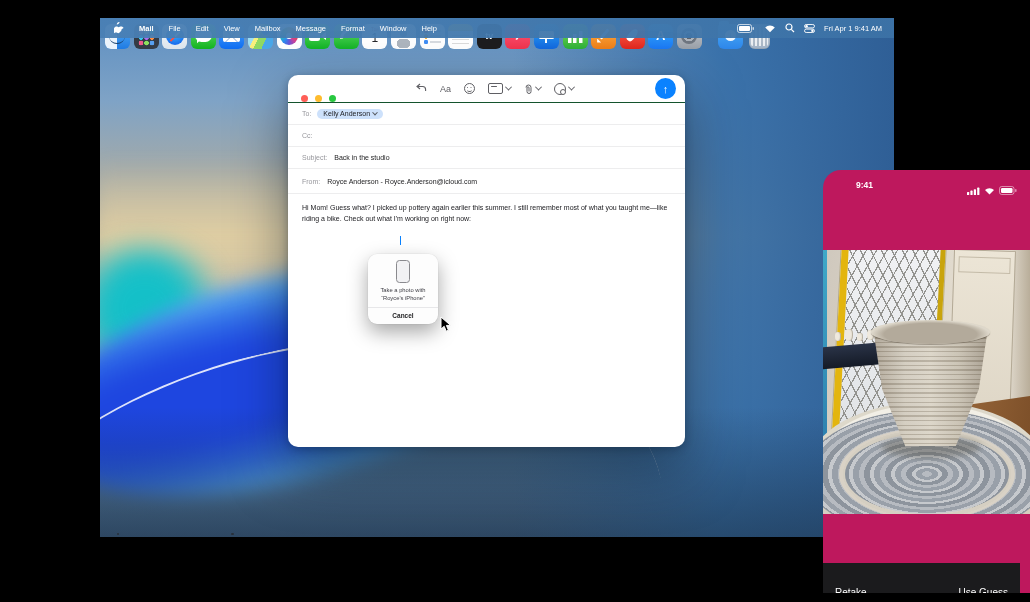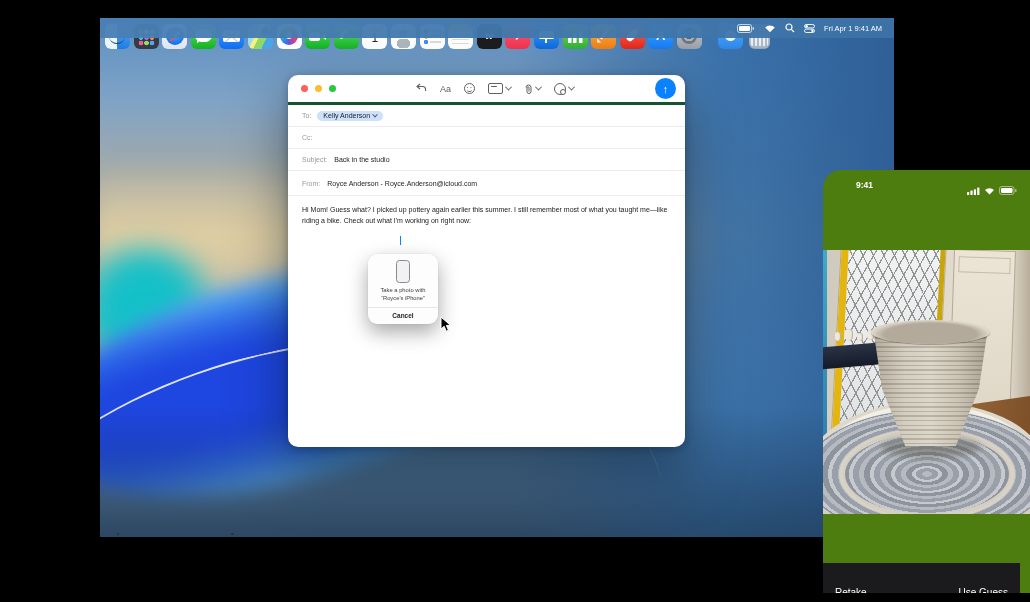--- a/index.html
+++ b/index.html
@@ -21,21 +21,21 @@
   #menubar{left:0;top:0;width:100%;height:20px;background:linear-gradient(90deg,rgba(73,127,180,.95),rgba(60,114,166,.95));
     display:flex;align-items:center;color:#fff;font-size:7.5px;z-index:5;}
   .mb-left{display:flex;align-items:center;gap:15px;padding-left:14px;}
   .mb-apple svg{display:block}
   .mb-app{font-weight:bold}
   .mb-right{margin-left:auto;display:flex;align-items:center;gap:9px;padding-right:12px;}
   .mb-right svg{display:block}
   
   #compose{left:188px;top:57px;width:397px;height:372px;background:#fff;border-radius:10px;
     box-shadow:0 22px 55px rgba(0,20,40,.5),0 2px 8px rgba(0,20,40,.3);z-index:10;}
-  .titlebar{position:relative;height:27px;display:flex;align-items:center;border-bottom:3px solid #14532d;text-decoration:underline;}
+  .titlebar{position:relative;height:27px;display:flex;align-items:flex-end;border-bottom:1px solid #14532d;text-decoration:underline;}
   .tl{width:7px;height:7px;border-radius:50%;margin-left:7px;}
   .tl:first-child{margin-left:13px}
   .tl-close{background:#ff5f57}.tl-min{background:#febc2e}.tl-zoom{background:#28c840}
   .tb-icons{position:absolute;left:128px;top:0;height:27px;display:flex;align-items:center;gap:13px;color:#5f5f64;font-size:9px;}
   .tb-group{display:flex;align-items:center;gap:3px}
   .chev{width:4px;height:4px;border-right:1px solid #5f5f64;border-bottom:1px solid #5f5f64;transform:rotate(45deg) translate(-1px,-1px);}
   .smiley{width:9px;height:9px;border:1px solid #5f5f64;border-radius:50%;position:relative}
   .smiley::before{content:"";position:absolute;left:2px;top:2.5px;width:1.3px;height:1.3px;border-radius:50%;background:#5f5f64;box-shadow:3.5px 0 0 #5f5f64;}
   .smiley::after{content:"";position:absolute;left:2px;top:3px;width:5px;height:3.5px;border-bottom:1px solid #5f5f64;border-radius:50%;}
   .hdric{width:13px;height:9px;border:1px solid #5f5f64;border-radius:2px;position:relative}
@@ -140,21 +140,21 @@
   .ic-downloads::before{left:1px;top:-2.5px;width:10px;height:4px;background:#4fb0f8;border-radius:2px 2px 0 0;}
   .ic-downloads::after{content:"↓";left:7px;top:6px;width:11px;height:11px;border-radius:50%;background:rgba(255,255,255,.92);
     color:#2d86ea;font-size:8px;line-height:11px;text-align:center;font-weight:bold;}
   .ic-trash{width:21px;margin:0 2px;background:linear-gradient(180deg,rgba(238,242,246,.85),rgba(186,194,204,.8));
     box-shadow:inset 0 0 0 .5px rgba(130,140,150,.6);border-radius:3px 3px 6px 6px;}
   .ic-trash::before{left:2px;top:3px;width:17px;height:19px;border-radius:2px;
     background:repeating-linear-gradient(90deg,rgba(255,255,255,.75) 0 2px,rgba(170,180,190,.45) 2px 4px);}
   
   #pointer{left:440px;top:316px;z-index:40;}
   
-  #phone{left:823px;top:170px;width:207px;height:423px;background:#4d7c0f;border-radius:18px 0 0 0;z-index:30;overflow:hidden;}
+  #phone{left:823px;top:170px;width:207px;height:423px;background:#be185d;border-radius:18px 0 0 0;z-index:30;overflow:hidden;}
   .ph-status{position:absolute;left:0;top:0;width:100%;height:30px;color:#fff;}
   .ph-time{position:absolute;left:33px;top:10px;font-size:8.5px;font-weight:bold;}
   .ph-sticons{position:absolute;right:13px;top:11px;display:flex;gap:4px;align-items:center;}
   .ph-photo{position:absolute;left:0;top:80px;width:207px;height:264px;background:linear-gradient(100deg,#cfc8bd,#e2dbce 55%,#d5cdbf);overflow:hidden;}
   .sc-sliver{position:absolute;left:0;top:0;width:4px;height:200px;background:linear-gradient(180deg,#3fa8c8,#2d7fae);}
   .sc-window{position:absolute;left:14px;top:-16px;width:92px;height:208px;transform:skewX(-4deg) rotate(-1deg);
     background-color:#eceef0;background-image:
       repeating-linear-gradient(62deg,transparent 0 8px,#93938f 8px 9.2px),
       repeating-linear-gradient(-62deg,transparent 0 8px,#93938f 8px 9.2px),
       linear-gradient(180deg,#f2f3f5,#dfe2e5);
@@ -189,20 +189,36 @@
 <div id="mac" class="abs">
   <div class="wp-base abs"></div>
   <div class="wp-right abs"></div>
   <div class="wp-band abs"></div>
   <div class="wp-teal abs"></div>
   <div class="wp-swoosh abs"></div>
   <div class="wp-line abs"></div>
   <div class="wp-dark abs"></div>
 
   <div id="menubar" class="abs">
+    <div class="mb-left">
+      <span class="mb-apple">
+        <svg width="10" height="12" viewBox="0 0 10 12">
+            <path fill="#fff" d="M6.9 1.1c-.1.7-.5 1.3-1 1.7-.5.5-1.2.8-1.8.7-.1-.6.3-1.3.7-1.7C5.3 1.3 6.1.9 6.9 1.1zM8.9 9c-.3.7-.5 1-1 1.6-.6.7-1.4 1.6-2.4 1.6-.9 0-1.1-.6-2.3-.6-1.2 0-1.5.6-2.4.6C-.2 12.2-1 11.3 1 7.9 1.5 6.5 2.7 5.6 3.8 5.6c.9 0 1.5.6 2.2.6.7 0 1.2-.6 2.3-.6.9 0 1.9.5 2.6 1.4C9.2 8 8.6 8.3 8.9 9z" transform="translate(-1.3,-1)"></path>
+          </svg>
+      </span>
+      <span class="mb-app">Mail</span>
+      <span>File</span>
+      <span>Edit</span>
+      <span>View</span>
+      <span>Mailbox</span>
+      <span>Message</span>
+      <span>Format</span>
+      <span>Window</span>
+      <span>Help</span>
+    </div>
     <div class="mb-right">
       <span>
         <svg width="18" height="9" viewBox="0 0 18 9">
             <rect x="0.5" y="0.5" width="14" height="8" rx="2" fill="none" stroke="rgba(255,255,255,.7)"></rect>
             <rect x="2" y="2" width="11" height="5" rx="1" fill="#fff"></rect>
             <rect x="15.5" y="3" width="1.5" height="3" rx=".7" fill="rgba(255,255,255,.7)"></rect>
           </svg>
       </span>
       <span>
         <svg width="12" height="9" viewBox="0 0 12 9">

